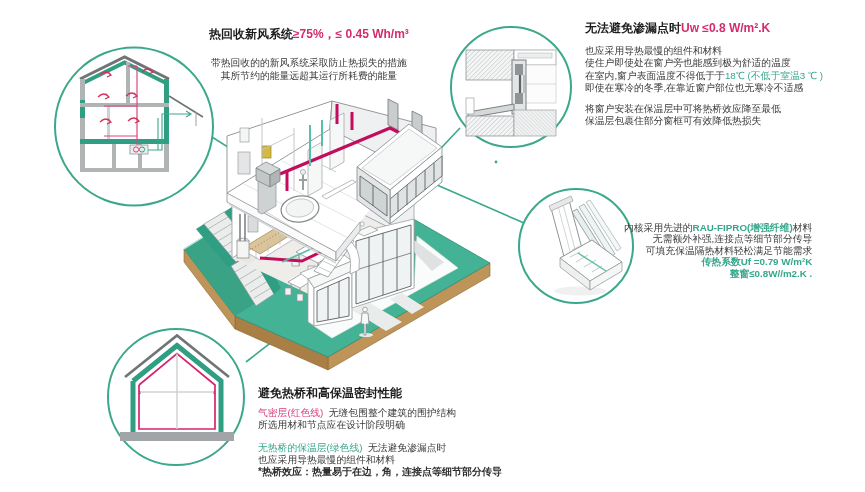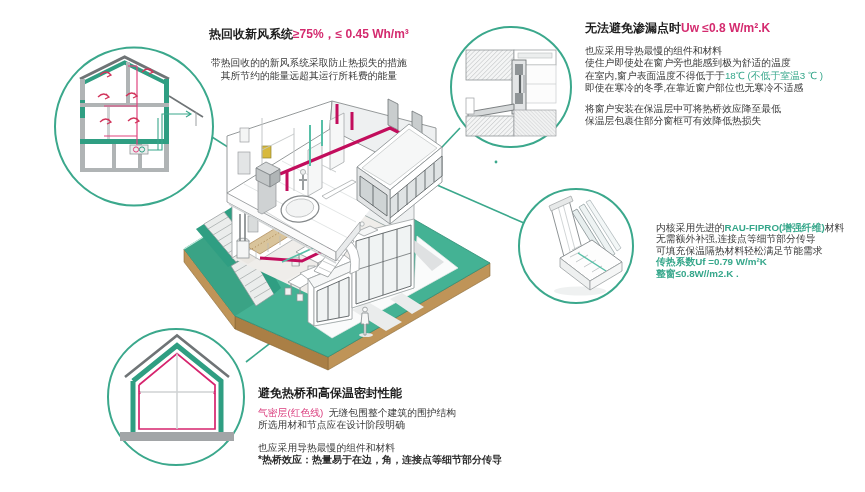--- a/index.html
+++ b/index.html
@@ -358,34 +358,35 @@
     <div>也应采用导热最慢的组件和材料</div>
     <div>使住户即使处在窗户旁也能感到极为舒适的温度</div>
     <div><span>在室内,窗户表面温度不得低于于</span><span class="green">18℃ (不低于室温3 ℃ )</span></div>
     <div>即使在寒冷的冬季,在靠近窗户部位也无寒冷不适感</div>
     <div style="height:8.5px;"></div>
     <div>将窗户安装在保温层中可将热桥效应降至最低</div>
     <div>保温层包裹住部分窗框可有效降低热损失</div>
   </div>
 </div>
 
-<div class="tb" style="left:656px;top:222px;">
+<div class="tb" style="left:624px;top:222px;text-align:right;">
   <div class="body" style="line-height:11.4px;">
     <div><span>内核采用先进的</span><span class="gb">RAU-FIPRO(增强纤维)</span><span>材料</span></div>
     <div>无需额外补强,连接点等细节部分传导</div>
     <div>可填充保温隔热材料轻松满足节能需求</div>
     <div class="gb">传热系数Uf =0.79 W/m²K</div>
     <div class="gb">整窗≤0.8W//m2.K .</div>
   </div>
 </div>
 
 <div class="tb" style="left:258px;top:386px;">
   <div class="title">避免热桥和高保温密封性能</div>
   <div class="body" style="margin-top:7px;line-height:11.9px;">
     <div><span class="red">气密层(红色线)</span><span>&nbsp;&nbsp;</span><span>无缝包围整个建筑的围护结构</span></div>
     <div>所选用材和节点应在设计阶段明确</div>
     <div style="height:11px;"></div>
+    <div><span class="green">无热桥的保温层(绿色线)</span><span>&nbsp;&nbsp;</span><span>无法避免渗漏点时</span></div>
     <div>也应采用导热最慢的组件和材料</div>
     <div class="foot">*热桥效应：热量易于在边，角，连接点等细节部分传导</div>
   </div>
 </div>
 
 </div>
 
 </body></html>

